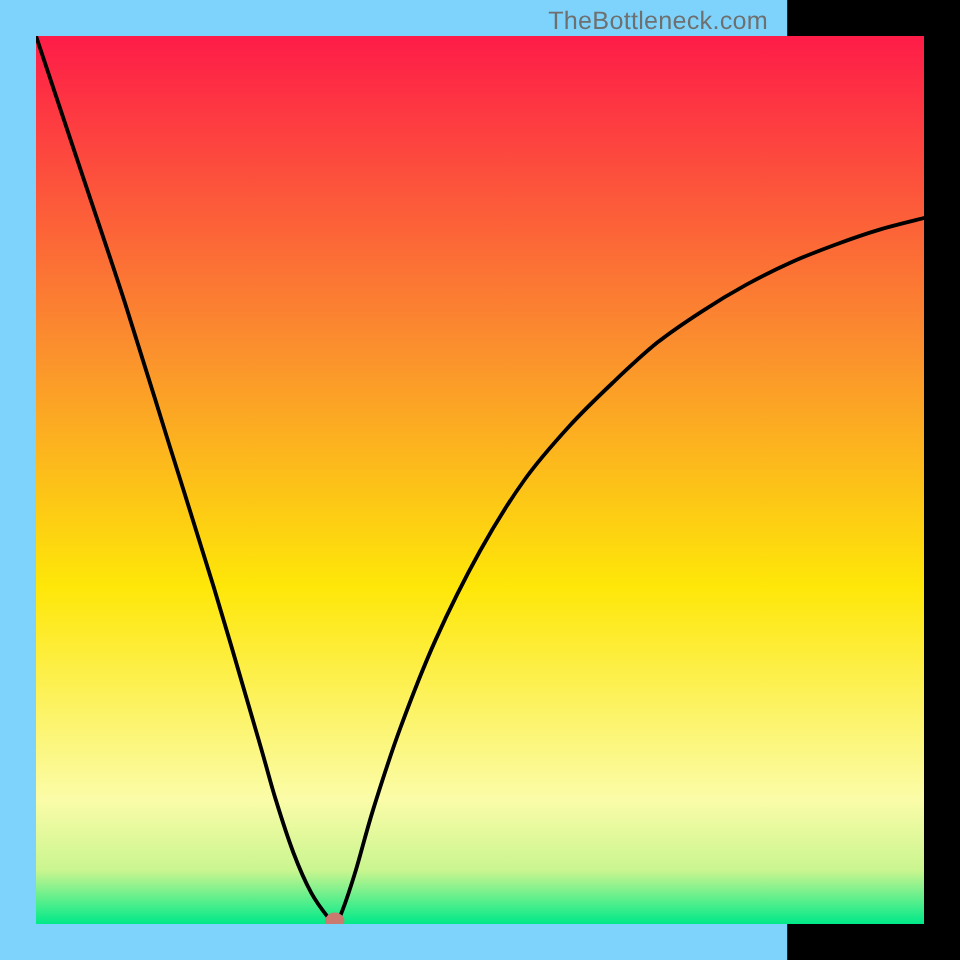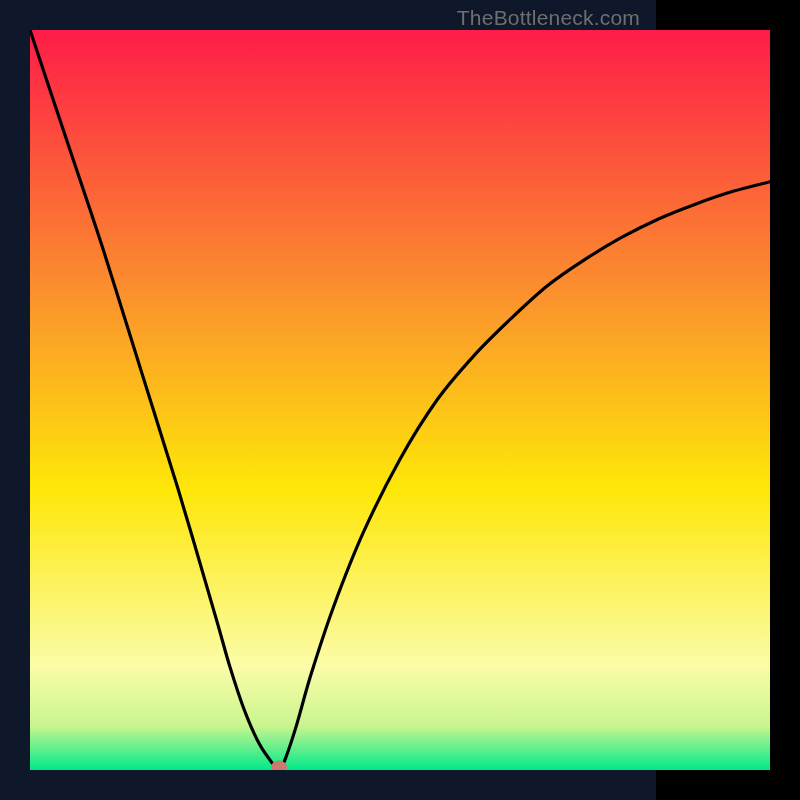--- a/index.html
+++ b/index.html
@@ -10,21 +10,21 @@
     background: #000;
     overflow: hidden;
     font-family: Arial, Helvetica, sans-serif;
   }
   .frame {
     position: absolute;
     left: 0;
     top: 0;
     width: 656px;
     height: 800px;
-    background: #0f172a;
+    background: #7dd3fc;
   }
   .plot {
     position: absolute;
     left: 30px;
     top: 30px;
     width: 740px;
     height: 740px;
     overflow: hidden;
   }
   .gradient {

